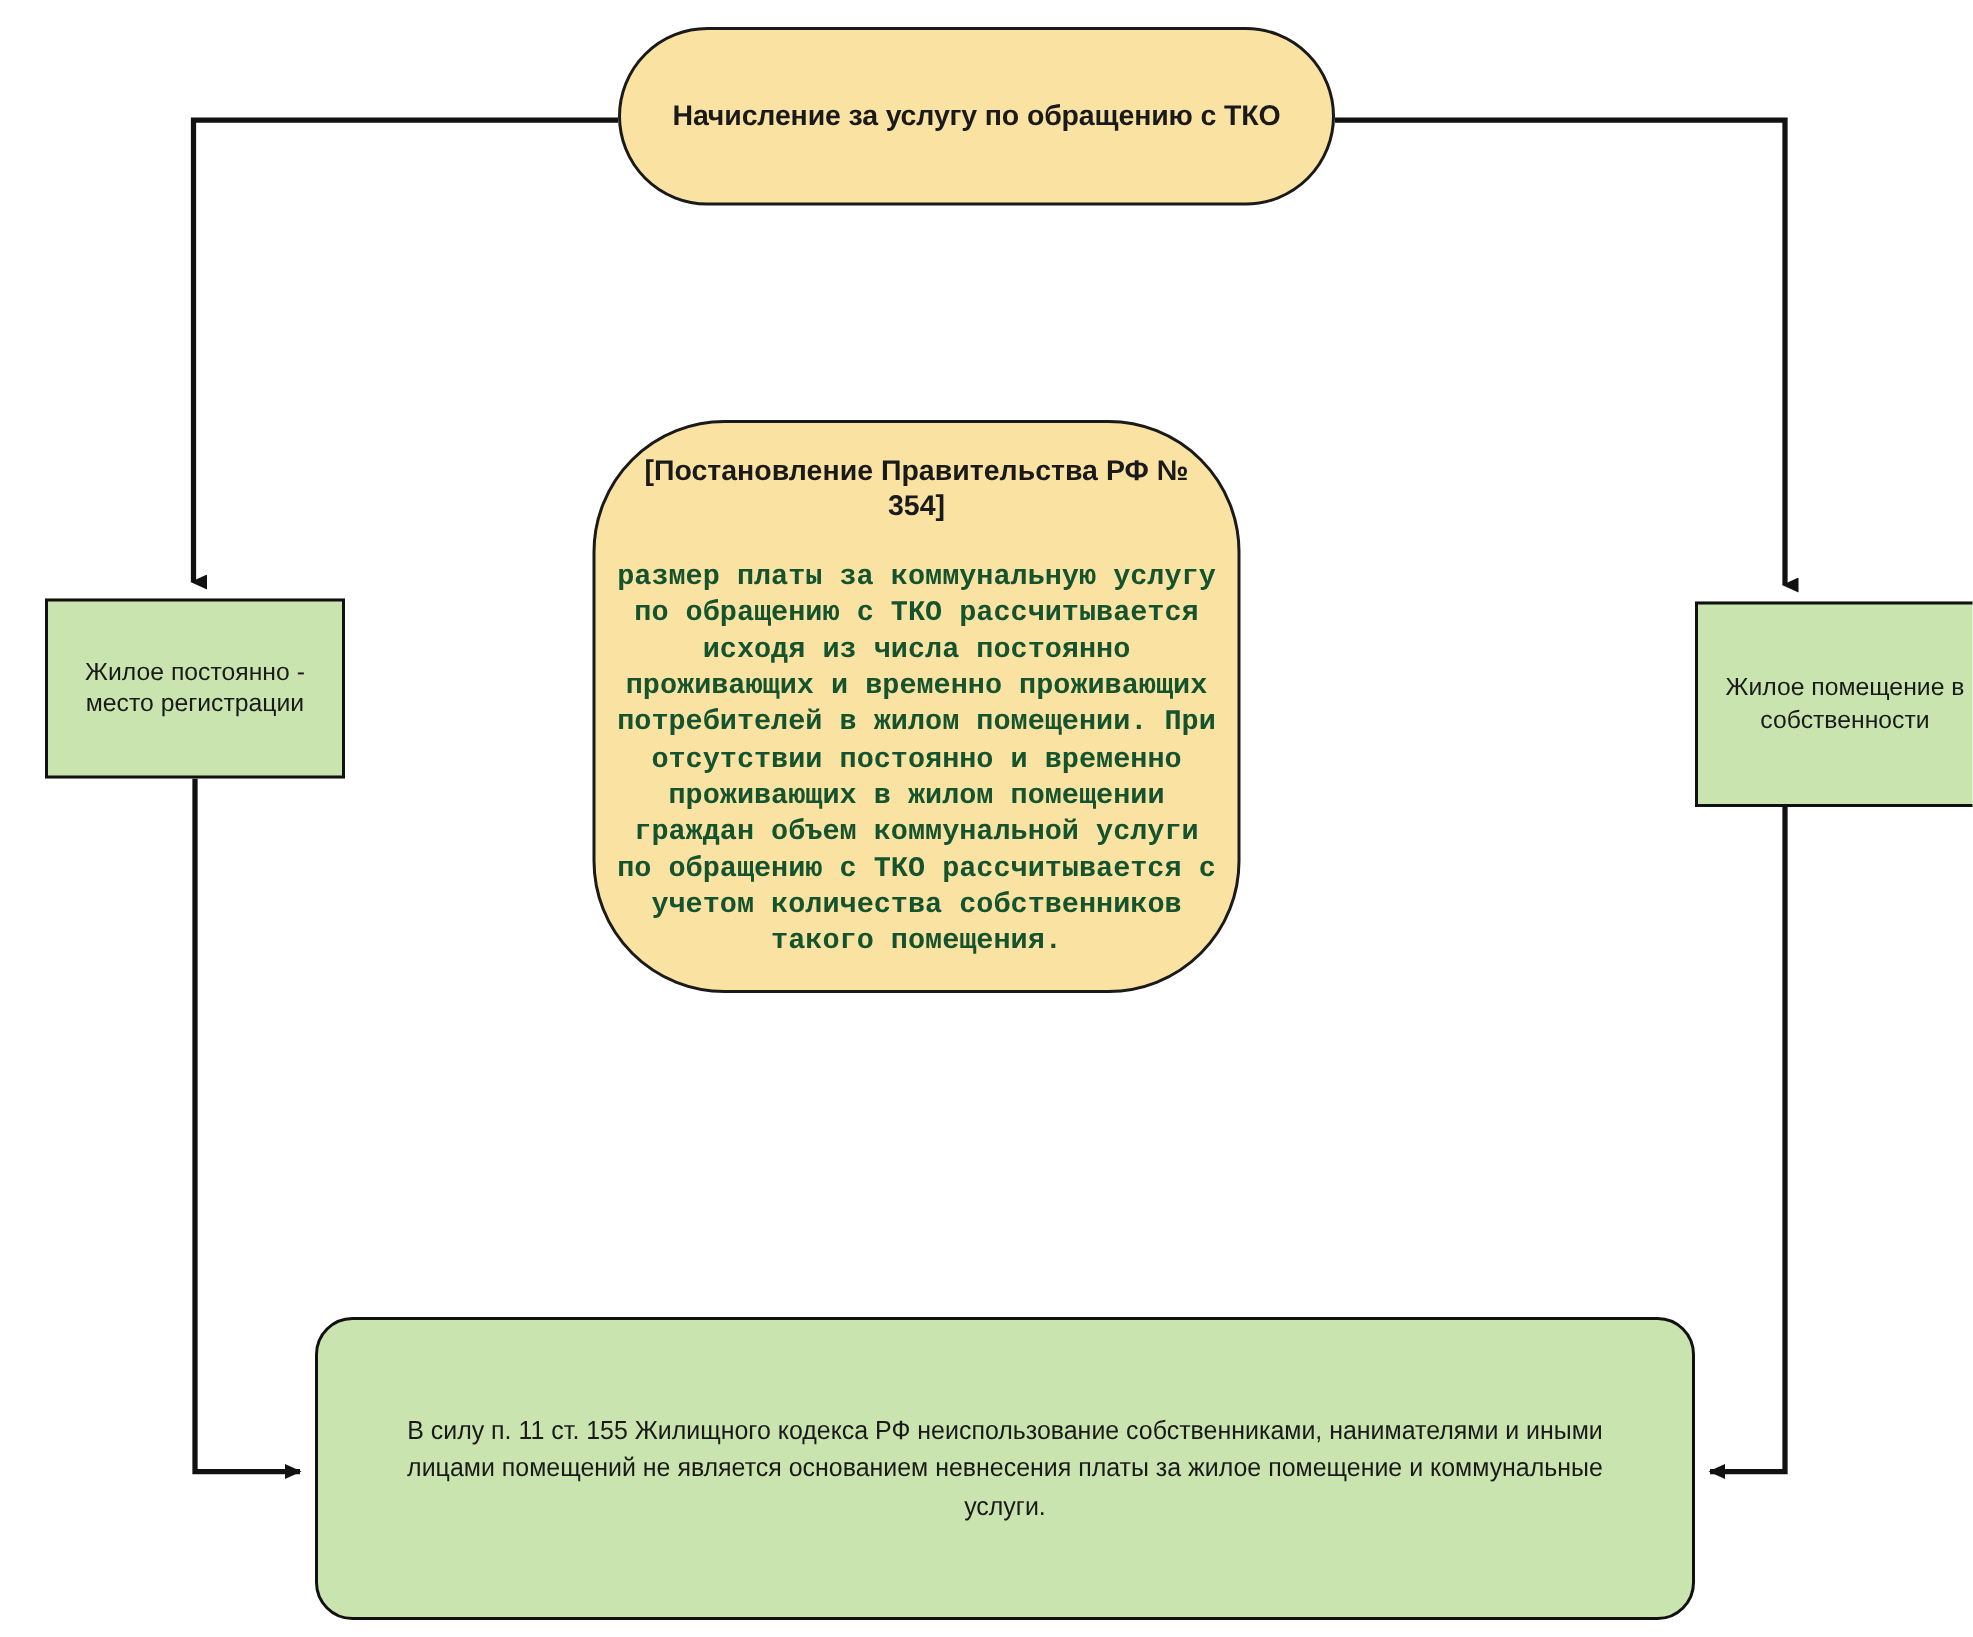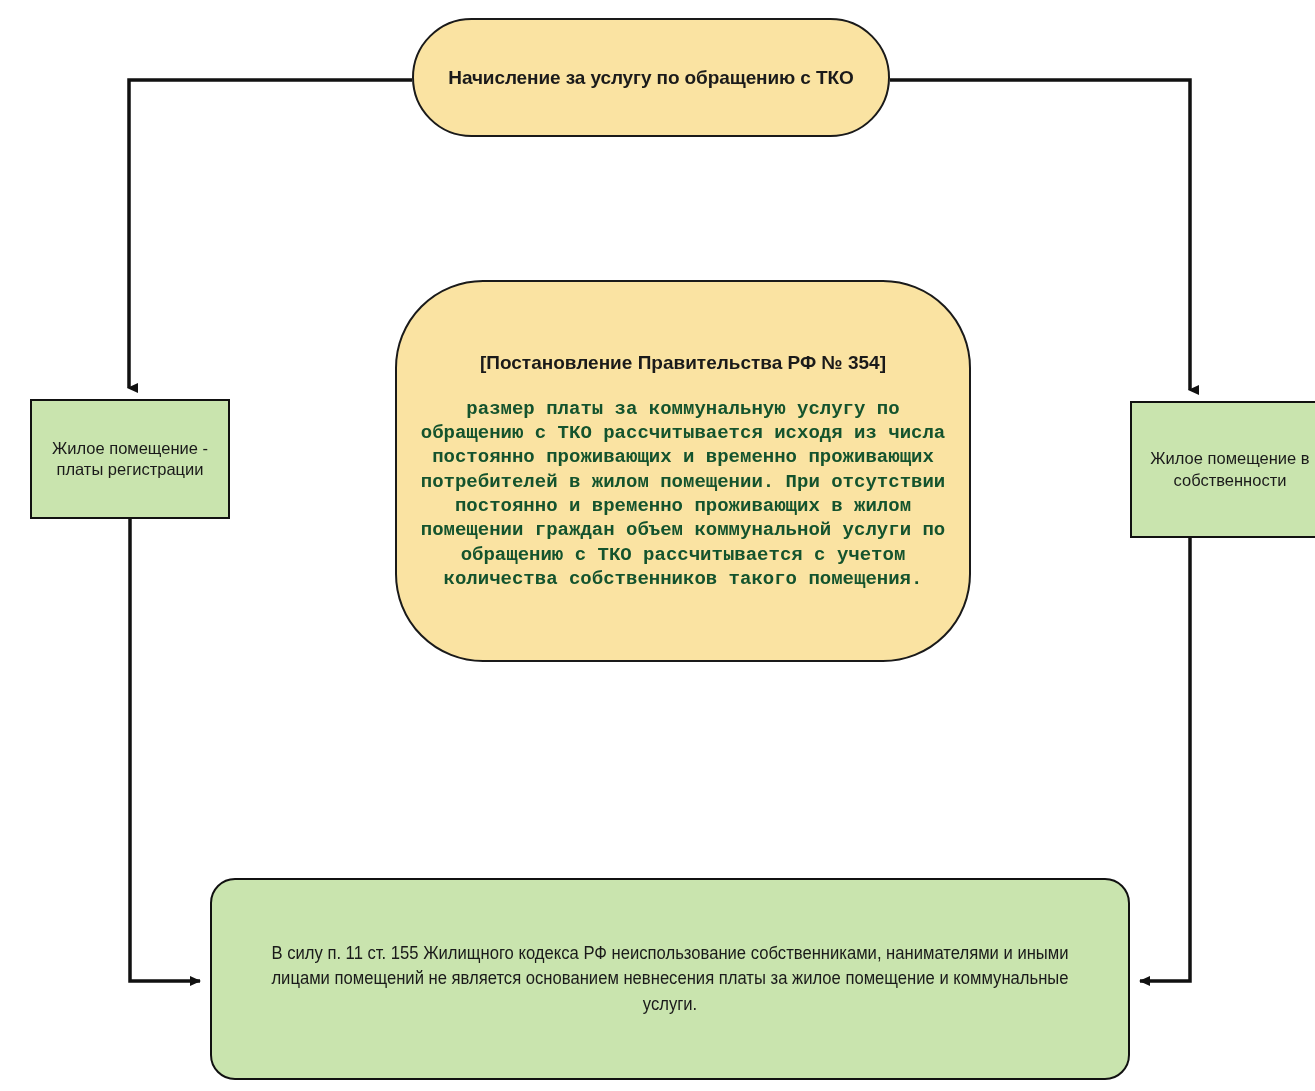--- a/index.html
+++ b/index.html
@@ -51,21 +51,21 @@
     font-size: 19px;
     font-weight: bold;
     color: #1a1a1a;
     letter-spacing: -0.1px;
   }
 
   
   #node-regulation {
     left: 395px;
     top: 280px;
-    width: 576px;
+    width: 432px;
     height: 382px;
     background: #FAE3A2;
     border: 2px solid #1a1a1a;
     border-radius: 88px;
     flex-direction: column;
     padding: 5px 14px;
   }
   #node-regulation .reg-heading {
     font-size: 19px;
     font-weight: bold;
@@ -157,21 +157,21 @@
   <div class="node" id="node-start">
     <span class="node-text">Начисление за услугу по обращению с ТКО</span>
   </div>
 
   <div class="node" id="node-regulation">
     <span class="reg-heading">[Постановление Правительства РФ № 354]</span>
     <span class="reg-body">размер платы за коммунальную услугу по обращению с ТКО рассчитывается исходя из числа постоянно проживающих и временно проживающих потребителей в жилом помещении. При отсутствии постоянно и временно проживающих в жилом помещении граждан объем коммунальной услуги по обращению с ТКО рассчитывается с учетом количества собственников такого помещения.</span>
   </div>
 
   <div class="node green-box" id="node-registration">
-    <span class="node-text">Жилое помещение - платы регистрации</span>
+    <span class="node-text">Жилое постоянно - место регистрации</span>
   </div>
 
   <div class="node green-box" id="node-ownership">
     <span class="node-text">Жилое помещение в собственности</span>
   </div>
 
   <div class="node green-box" id="node-law">
     <span class="node-text">В силу п. 11 ст. 155 Жилищного кодекса РФ неиспользование собственниками, нанимателями и иными лицами помещений не является основанием невнесения платы за жилое помещение и коммунальные услуги.</span>
   </div>
 

